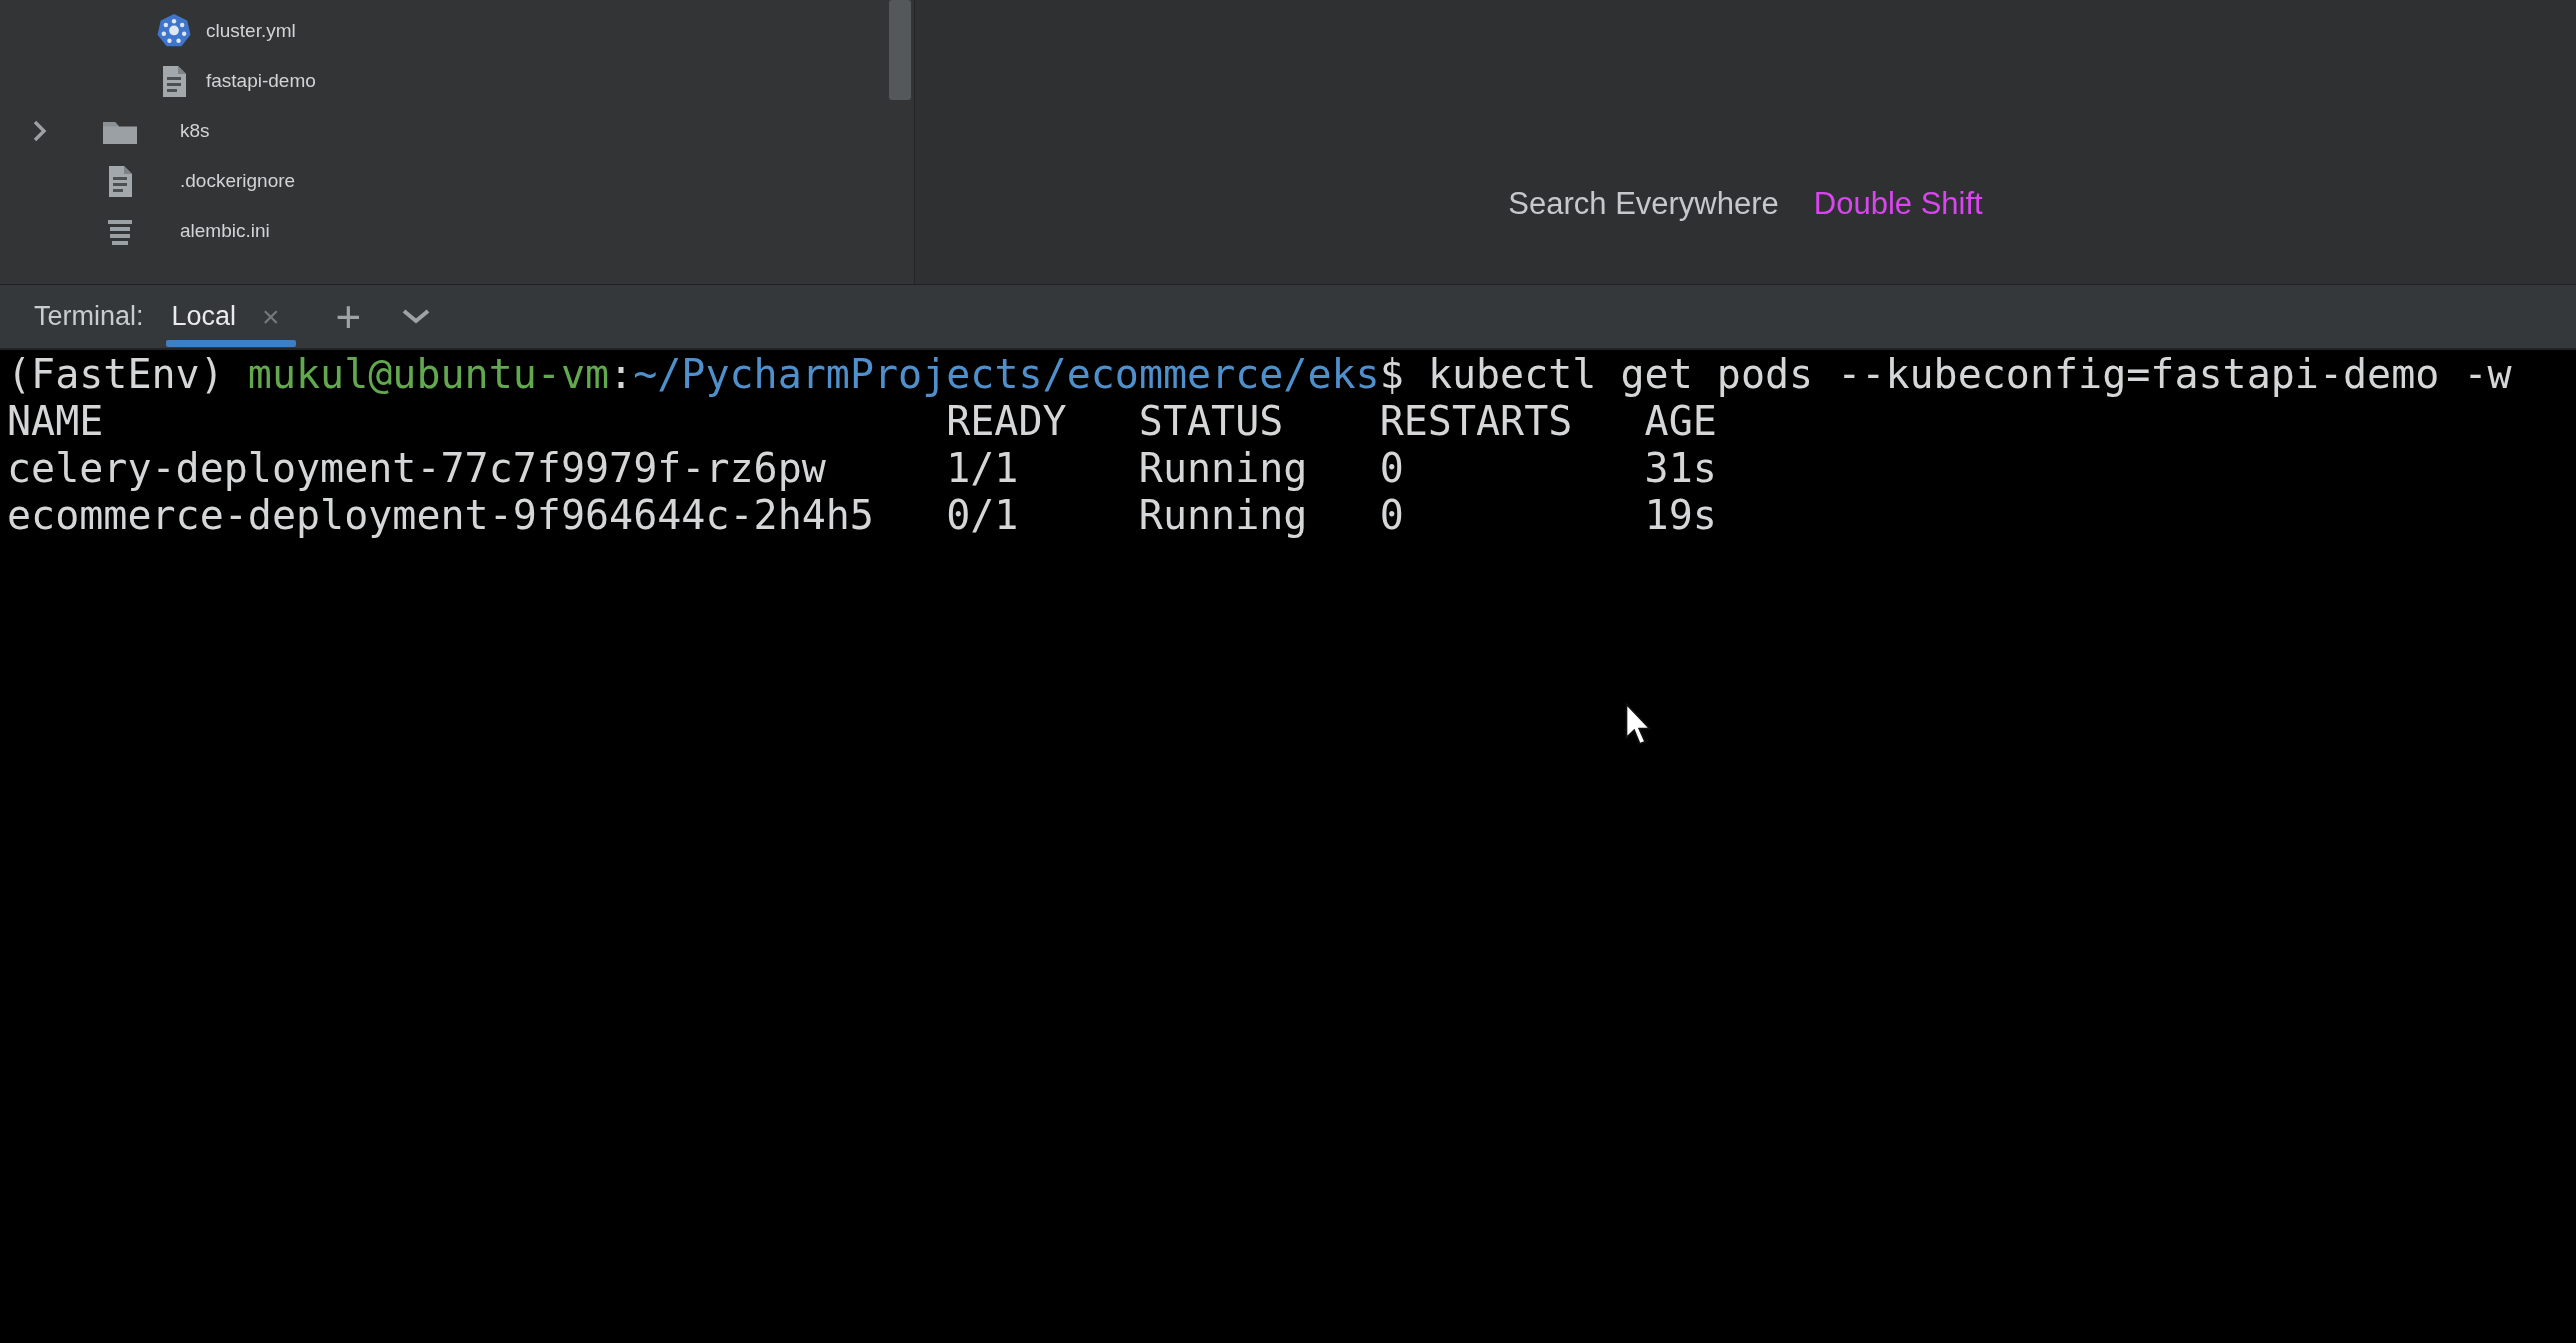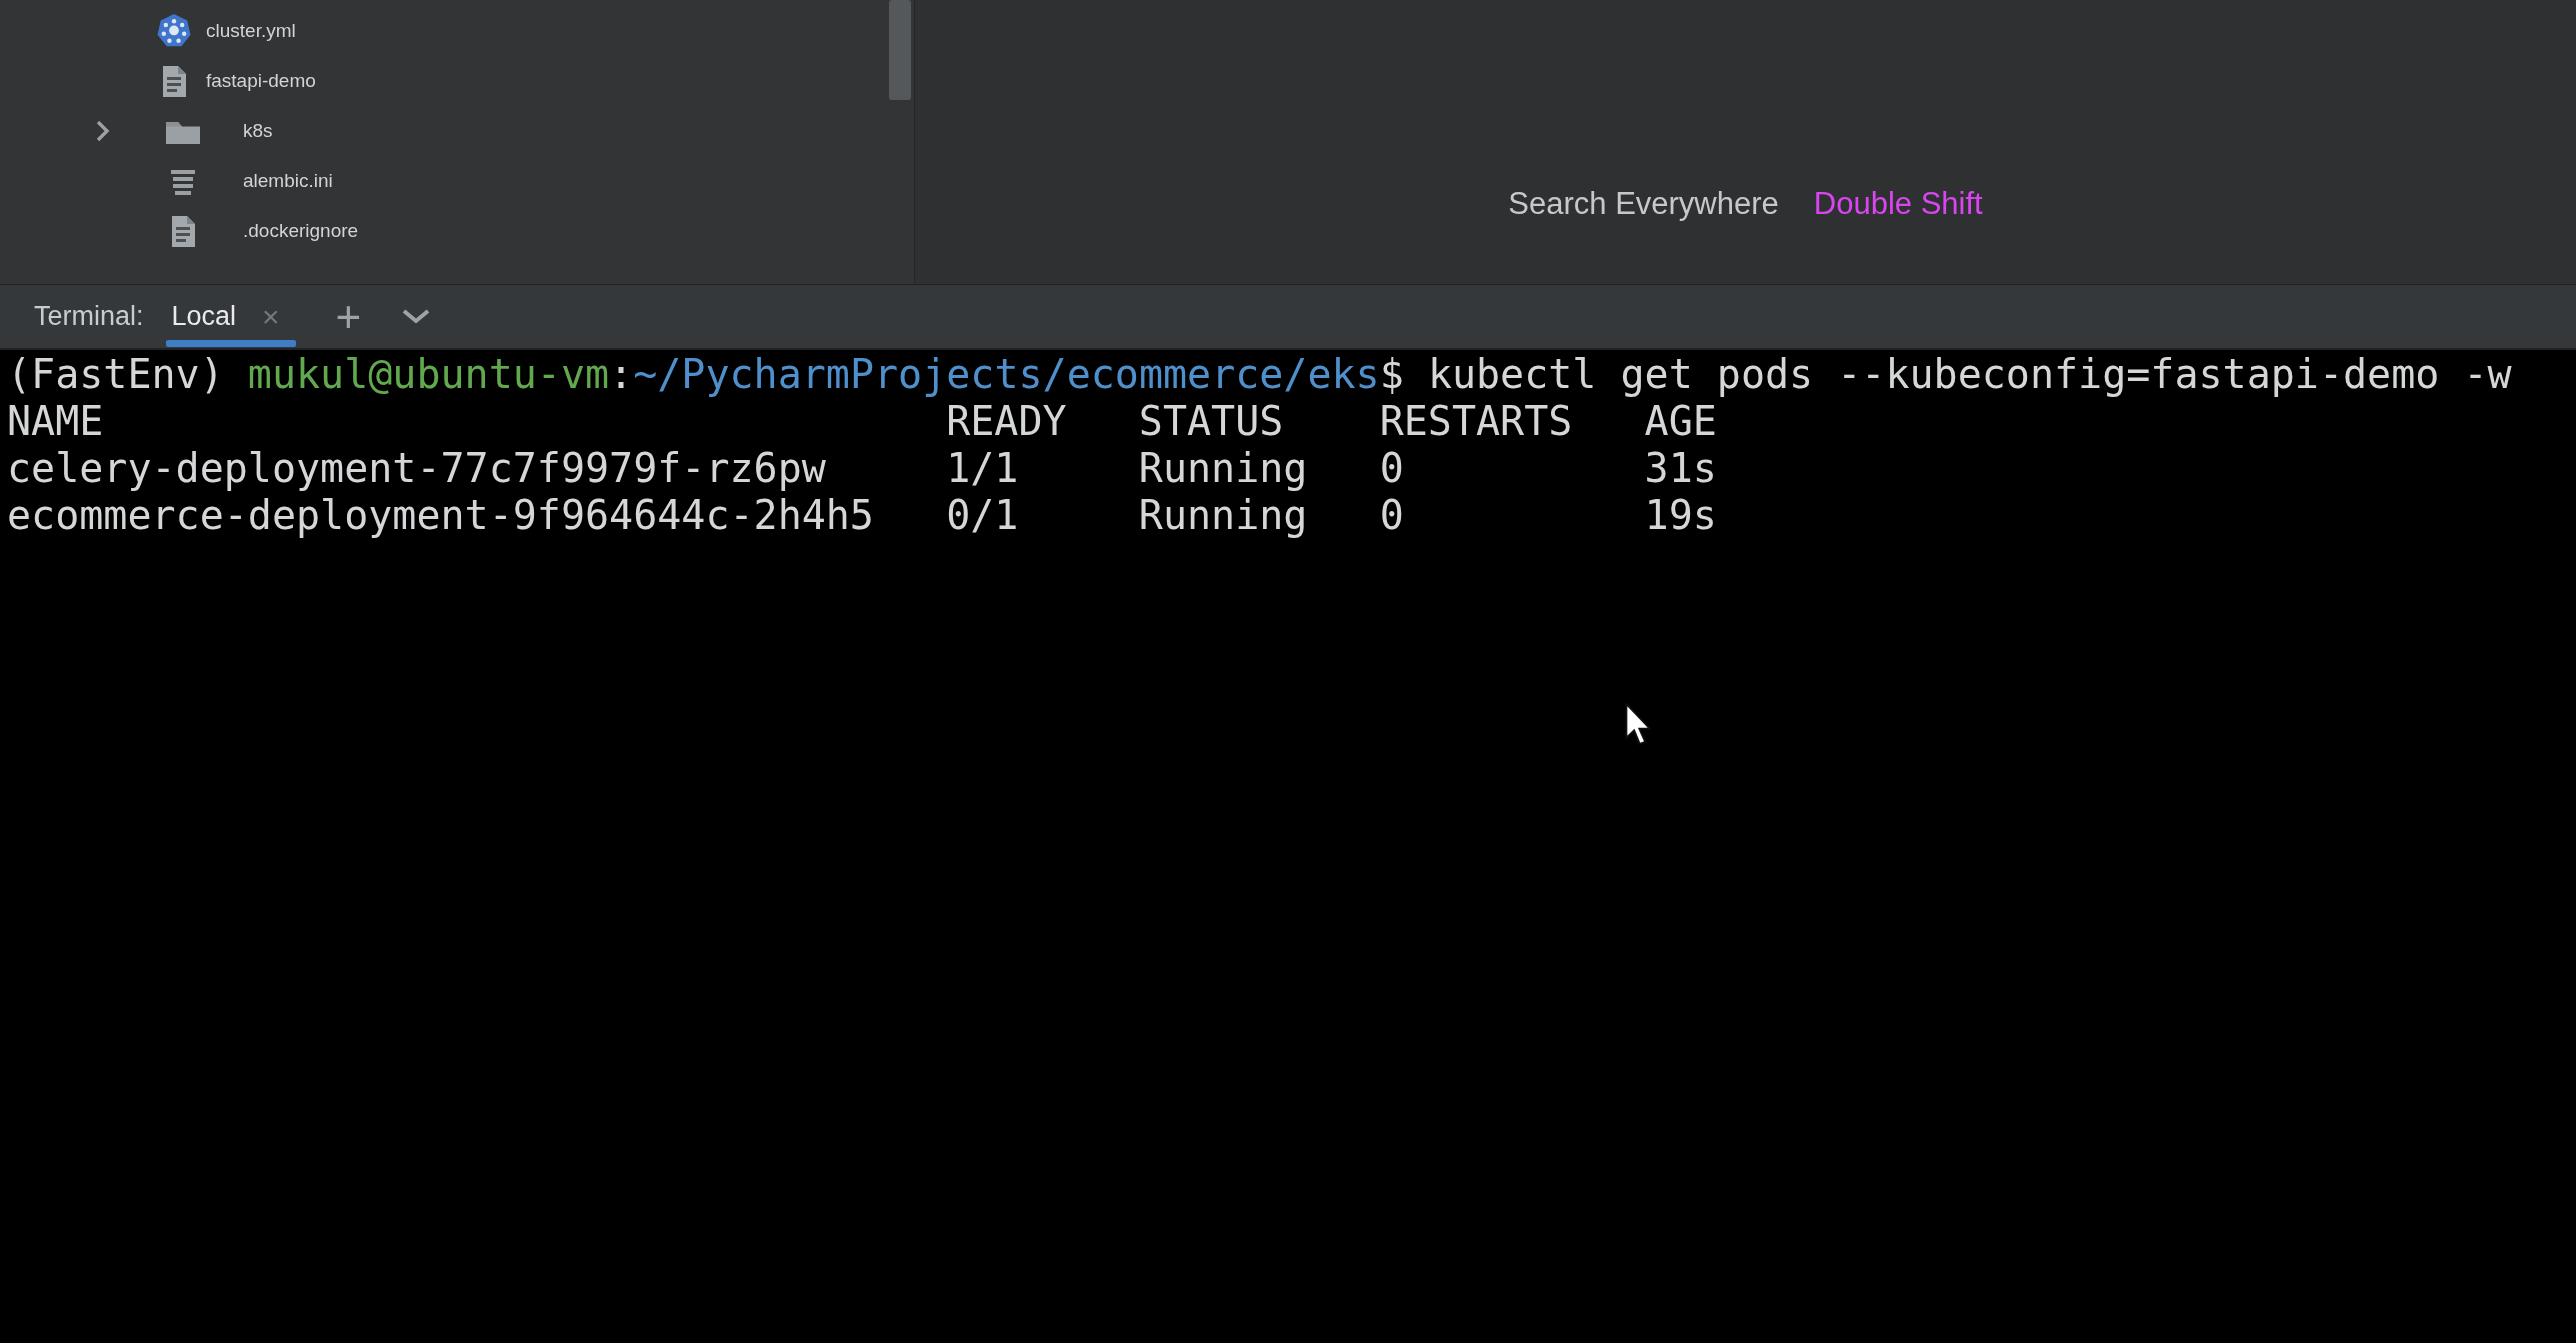--- a/index.html
+++ b/index.html
@@ -12,21 +12,21 @@
   .project-panel{
     position:absolute;left:0;top:0;width:914px;height:284px;
     background:#323436;border-right:1px solid #232527;overflow:hidden;
   }
   .tree{padding-top:6px;}
   .tree-row{height:50px;display:flex;align-items:center;color:#d2d4d6;font-size:19px;cursor:default;}
   .tree-row .chevron-slot{width:48px;display:flex;align-items:center;justify-content:flex-start;padding-left:6px;box-sizing:border-box;}
   .tree-row .icon-slot{width:38px;height:38px;display:flex;align-items:center;justify-content:center;}
   .tree-row .label{margin-left:13px;white-space:nowrap;}
   .indent-2{padding-left:155px;}
-  .indent-1{padding-left:88px;gap:28px;}
+  .indent-1{padding-left:25px;gap:28px;}
   
   .tree-scrollbar{position:absolute;left:889px;top:0;width:22px;height:100px;background:#54585b;border-radius:3px;}
   
   .editor-panel{
     position:absolute;left:915px;top:0;right:0;height:284px;
     background:#2e3032;overflow:hidden;
   }
   .hint-line{
     position:absolute;left:0;right:0;height:44px;
     display:flex;justify-content:center;align-items:center;gap:35px;
@@ -125,44 +125,44 @@
             <path d="M1,5 h12 l4,4.5 h-16 z" fill="#8a9094"></path>
           </svg>
         </span>
         <span class="label">k8s</span>
       </div>
 
 
       <div class="tree-row indent-1">
         <span class="chevron-slot"></span>
         <span class="icon-slot">
-          <svg width="30" height="30" viewBox="0 0 30 30">
-            <rect x="3" y="4" width="24" height="4" fill="#9aa0a4"></rect>
-            <rect x="5" y="11" width="20" height="4" fill="#9aa0a4"></rect>
-            <rect x="5" y="18" width="20" height="4" fill="#9aa0a4"></rect>
-            <rect x="7" y="25" width="16" height="4" fill="#9aa0a4"></rect>
-          </svg>
-        </span>
-        <span class="label">alembic.ini</span>
-      </div>
-
-      <div class="tree-row indent-1">
-        <span class="chevron-slot"></span>
-        <span class="icon-slot">
           <svg width="27" height="33" viewBox="0 0 27 33">
             <path d="M2,1 h15 l8,8 v23 h-23 z" fill="#a2a8ab"></path>
             <path d="M17,1 l8,8 h-8 z" fill="#7d8386"></path>
             <rect x="6" y="12" width="14" height="3" fill="#4c5052"></rect>
             <rect x="6" y="18" width="14" height="3" fill="#4c5052"></rect>
             <rect x="6" y="24" width="10" height="3" fill="#4c5052"></rect>
           </svg>
         </span>
         <span class="label">.dockerignore</span>
       </div>
 
+      <div class="tree-row indent-1">
+        <span class="chevron-slot"></span>
+        <span class="icon-slot">
+          <svg width="30" height="30" viewBox="0 0 30 30">
+            <rect x="3" y="4" width="24" height="4" fill="#9aa0a4"></rect>
+            <rect x="5" y="11" width="20" height="4" fill="#9aa0a4"></rect>
+            <rect x="5" y="18" width="20" height="4" fill="#9aa0a4"></rect>
+            <rect x="7" y="25" width="16" height="4" fill="#9aa0a4"></rect>
+          </svg>
+        </span>
+        <span class="label">alembic.ini</span>
+      </div>
+
     </div>
     <div class="tree-scrollbar"></div>
   </div>
 
   <div class="editor-panel">
     <div class="hint-line hint-line-1">
       <span class="hint-action">Search Everywhere</span>
       <span class="hint-shortcut">Double Shift</span>
     </div>
     <div class="hint-line hint-line-2">

